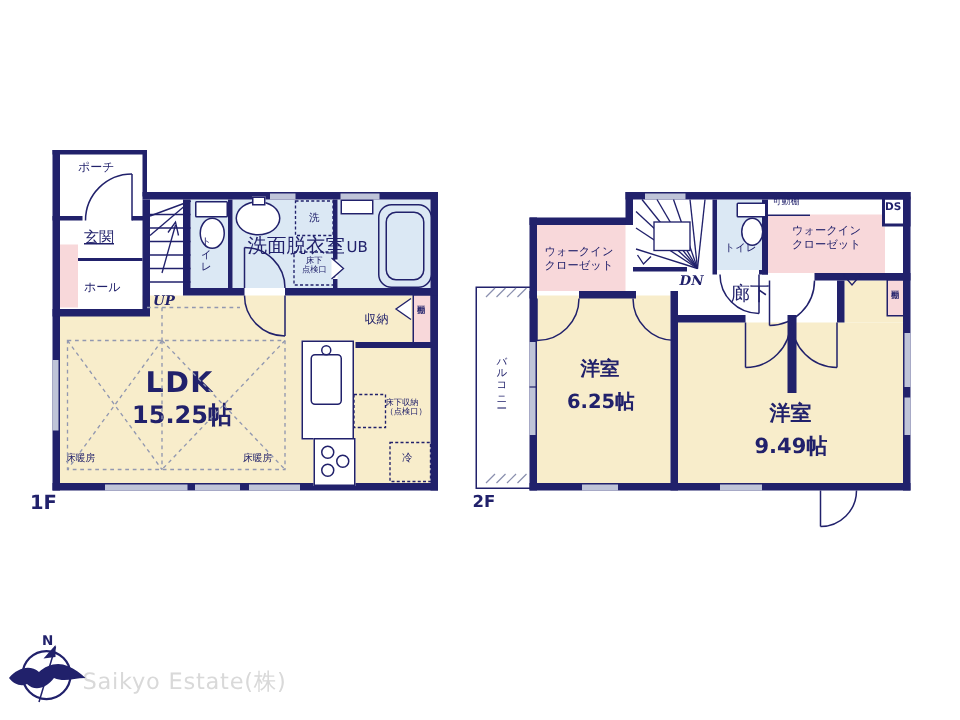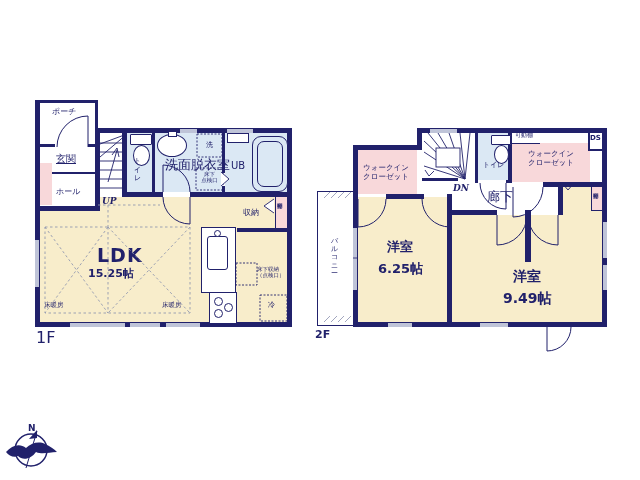--- a/index.html
+++ b/index.html
@@ -81,29 +81,29 @@
   <div class="lbl" style="left:165px;top:158px;font-size:13px;">洗面脱衣室</div>
   <div class="lbl" style="left:206px;top:141px;font-size:7px;">洗</div>
   <div class="lbl ctr" style="left:196px;top:171px;width:27px;font-size:5.5px;">
     <span>床下</span><br>
     <span>点検口</span>
   </div>
   <div class="lbl" style="left:231px;top:160px;font-size:10px;text-align:center;">UB</div>
   <div class="lbl" style="left:243px;top:208px;font-size:8px;">収納</div>
   <div class="lbl vert" style="left:277px;top:199px;font-size:5.5px;letter-spacing:0;">可動棚</div>
   <div class="lbl" style="left:97px;top:245px;font-size:19px;font-weight:600;letter-spacing:1px;">LDK</div>
-  <div class="lbl" style="left:88px;top:268px;font-size:11px;font-weight:600;">15.25帖</div>
+  <div class="lbl" style="left:88px;top:268px;font-size:16px;font-weight:600;">15.25帖</div>
   <div class="lbl" style="left:44px;top:302px;font-size:6.5px;">床暖房</div>
   <div class="lbl" style="left:162px;top:302px;font-size:6.5px;">床暖房</div>
   <div class="lbl" style="left:257px;top:266px;font-size:5.5px;">
     <span>床下収納</span><br>
     <span>（点検口）</span>
   </div>
   <div class="lbl" style="left:268px;top:301px;font-size:7px;">冷</div>
-  <div class="lbl" style="left:36px;top:329px;font-size:16px;font-weight:normal;">1F</div>
+  <div class="lbl" style="left:20px;top:329px;font-size:13px;font-weight:bold;">1F</div>
 
   <div class="room" style="left:358px;top:197px;width:89px;height:125px;background:var(--cream);"></div>
   <div class="room" style="left:452px;top:215px;width:150px;height:107px;background:var(--cream);"></div>
   <div class="room" style="left:563px;top:187px;width:39px;height:28px;background:var(--cream);"></div>
   <div class="room" style="left:358px;top:150px;width:59px;height:44px;background:var(--pink);"></div>
   <div class="room" style="left:512px;top:143px;width:78px;height:39px;background:var(--pink);"></div>
   <div class="room" style="left:478px;top:133px;width:30px;height:47px;background:var(--blue);"></div>
   <div class="room" style="left:592px;top:187px;width:10px;height:23px;background:var(--pink);outline:1px solid var(--navy);"></div>
   <div class="room" style="left:512px;top:129px;width:28px;height:14px;background:#fff;border-bottom:1px solid var(--navy);"></div>
   <div class="room" style="left:588px;top:131px;width:15px;height:16px;background:#fff;border:2px solid var(--navy);"></div>
@@ -152,20 +152,21 @@
   <div class="lbl" style="left:487px;top:190px;font-size:13px;">廊下</div>
   <div class="lbl vert" style="left:593px;top:189px;font-size:5.5px;letter-spacing:0;">可動棚</div>
   <div class="lbl vert" style="left:330px;top:232px;font-size:7px;">バルコニー</div>
   <div class="lbl" style="left:387px;top:240px;font-size:13px;font-weight:600;">洋室</div>
   <div class="lbl" style="left:378px;top:262px;font-size:13px;font-weight:600;">6.25帖</div>
   <div class="lbl" style="left:513px;top:268px;font-size:14px;font-weight:600;">洋室</div>
   <div class="lbl" style="left:503px;top:290px;font-size:14px;font-weight:600;">9.49帖</div>
   <div class="lbl" style="left:315px;top:329px;font-size:11px;font-weight:bold;">2F</div>
 
   <div class="lbl" style="left:28px;top:423px;font-size:9px;font-weight:bold;">N</div>
+  <div class="logo" style="left:55px;top:445px;">Saikyo Estate(株)</div>
 
   <svg class="overlay" width="640" height="480" viewBox="0 0 640 480">
     <g stroke="#21216b" stroke-width="1" fill="none">
 
       <line x1="88" y1="116" x2="88" y2="147"></line>
         <path d="M88,116 A31,31 0 0 0 57,147"></path>
 
       <line x1="163" y1="165" x2="163" y2="192"></line>
         <path d="M163,165 A27,27 0 0 1 190,192"></path>
       <line x1="190" y1="197" x2="190" y2="224"></line>

